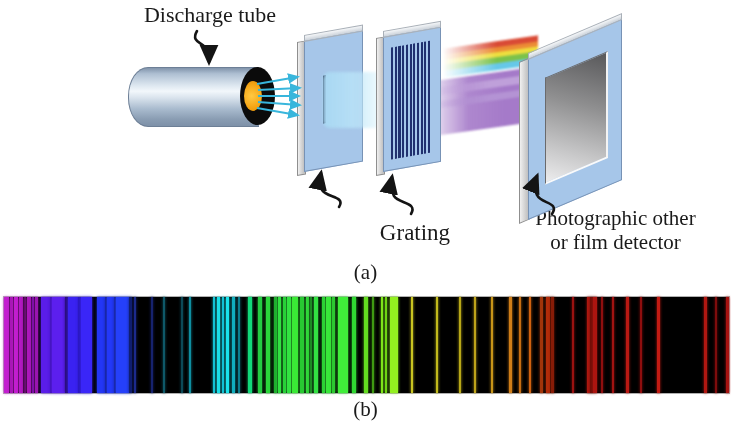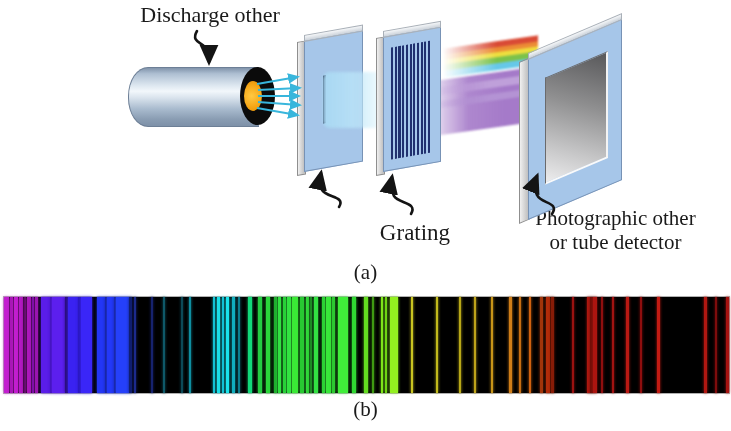--- a/index.html
+++ b/index.html
@@ -63,21 +63,21 @@
     border:1px solid #b0b0b0;z-index:2;}
   .sline{position:absolute;top:0;bottom:0;}
 
   svg.overlay{position:absolute;left:0;top:0;z-index:30;pointer-events:none;}
 </style>
 </head>
 <body>
 
 <div id="stage">
 
-  <div class="label" style="left:120px;top:3px;width:180px;font-size:22px;">Discharge other</div>
+  <div class="label" style="left:120px;top:3px;width:180px;font-size:22px;">Discharge tube</div>
 
   <div class="tube-body"></div>
   <div class="tube-cap"></div>
   <div class="tube-glow"></div>
 
   <div class="edge-left slit-strip"></div>
   <div class="plate slit-face">
     <div class="edge-top"></div>
     <div class="slit-line"></div>
   </div>
@@ -114,21 +114,21 @@
 
   <div class="edge-left film-strip"></div>
   <div class="plate film-face">
     <div class="edge-top"></div>
     <div class="film-screen"></div>
   </div>
 
   <div class="label" style="left:368px;top:220px;width:94px;font-size:23px;">Grating</div>
   <div class="label" style="left:513px;top:207px;width:205px;font-size:21px;">
     <div>Photographic other</div>
-    <div>or tube detector</div>
+    <div>or film detector</div>
   </div>
   <div class="label" style="left:0;top:261px;width:731px;font-size:21px;">(a)</div>
 
   <svg class="overlay" width="731" height="431">
     <defs>
       <marker id="ah" markerWidth="9" markerHeight="9" refX="6.5" refY="4" orient="auto">
         <path d="M0,0.4 L8,4 L0,7.6 z" fill="#141414"></path>
       </marker>
       <marker id="ahc" markerWidth="7" markerHeight="7" refX="4.5" refY="3" orient="auto">
         <path d="M0,0.3 L6,3 L0,5.7 z" fill="#38b6dc"></path>

